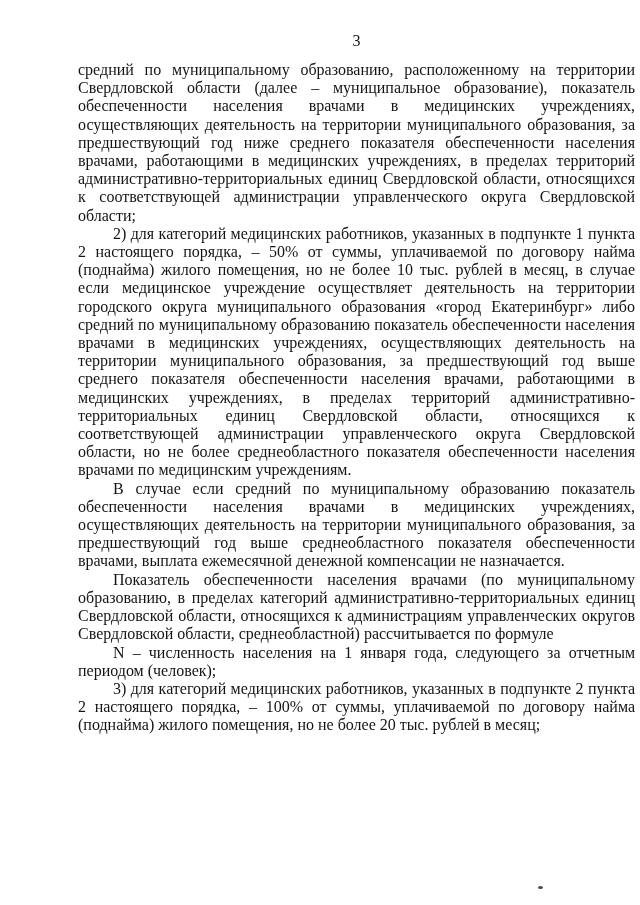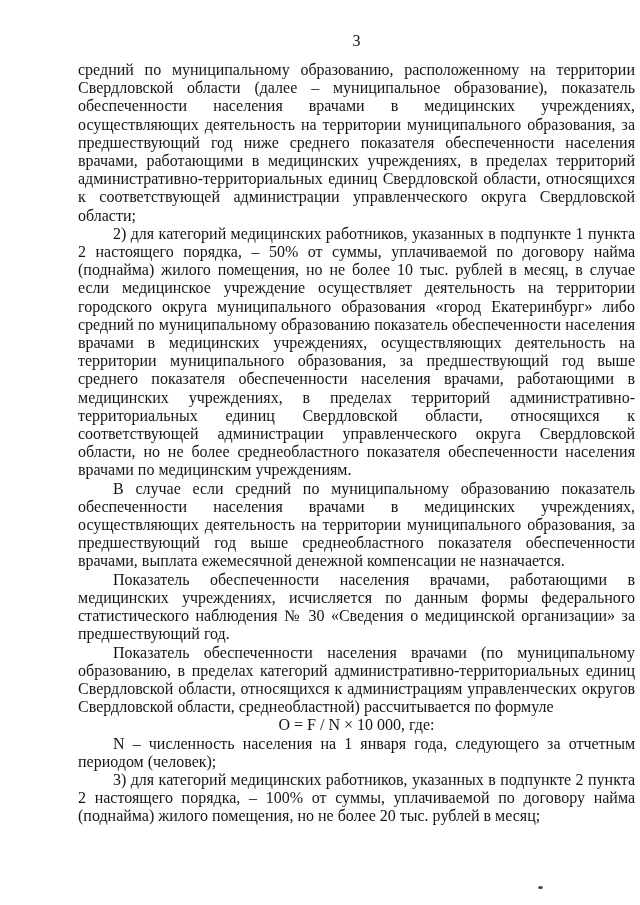--- a/index.html
+++ b/index.html
@@ -58,22 +58,20 @@
 <body>
 
 <div class="page">
 
   <div class="page-number">3</div>
 
   <div class="text-block">
     <p class="para">средний по муниципальному образованию, расположенному на территории Свердловской области (далее – муниципальное образование), показатель обеспеченности населения врачами в медицинских учреждениях, осуществляющих деятельность на территории муниципального образования, за предшествующий год ниже среднего показателя обеспеченности населения врачами, работающими в медицинских учреждениях, в пределах территорий административно-территориальных единиц Свердловской области, относящихся к соответствующей администрации управленческого округа Свердловской области;</p>
     <p class="para indent">2) для категорий медицинских работников, указанных в подпункте 1 пункта 2 настоящего порядка, – 50% от суммы, уплачиваемой по договору найма (поднайма) жилого помещения, но не более 10 тыс. рублей в месяц, в случае если медицинское учреждение осуществляет деятельность на территории городского округа муниципального образования «город Екатеринбург» либо средний по муниципальному образованию показатель обеспеченности населения врачами в медицинских учреждениях, осуществляющих деятельность на территории муниципального образования, за предшествующий год выше среднего показателя обеспеченности населения врачами, работающими в медицинских учреждениях, в пределах территорий административно-территориальных единиц Свердловской области, относящихся к соответствующей администрации управленческого округа Свердловской области, но не более среднеобластного показателя обеспеченности населения врачами по медицинским учреждениям.</p>
     <p class="para indent">В случае если средний по муниципальному образованию показатель обеспеченности населения врачами в медицинских учреждениях, осуществляющих деятельность на территории муниципального образования, за предшествующий год выше среднеобластного показателя обеспеченности врачами, выплата ежемесячной денежной компенсации не назначается.</p>
-    <p class="para indent">Показатель обеспеченности населения врачами, работающими в медицинских учреждениях, исчисляется по данным формы федерального статистического наблюдения № 30 «Сведения о медицинской организации» за предшествующий год.</p>
     <p class="para indent">Показатель обеспеченности населения врачами (по муниципальному образованию, в пределах категорий административно-территориальных единиц Свердловской области, относящихся к администрациям управленческих округов Свердловской области, среднеобластной) рассчитывается по формуле</p>
-    <p class="para formula">О = F / N × 10 000, где:</p>
     <p class="para indent">N – численность населения на 1 января года, следующего за отчетным периодом (человек);</p>
     <p class="para indent">3) для категорий медицинских работников, указанных в подпункте 2 пункта 2 настоящего порядка, – 100% от суммы, уплачиваемой по договору найма (поднайма) жилого помещения, но не более 20 тыс. рублей в месяц;</p>
   </div>
 
   <div class="speck"></div>
 
 </div>
 
 </body></html>

